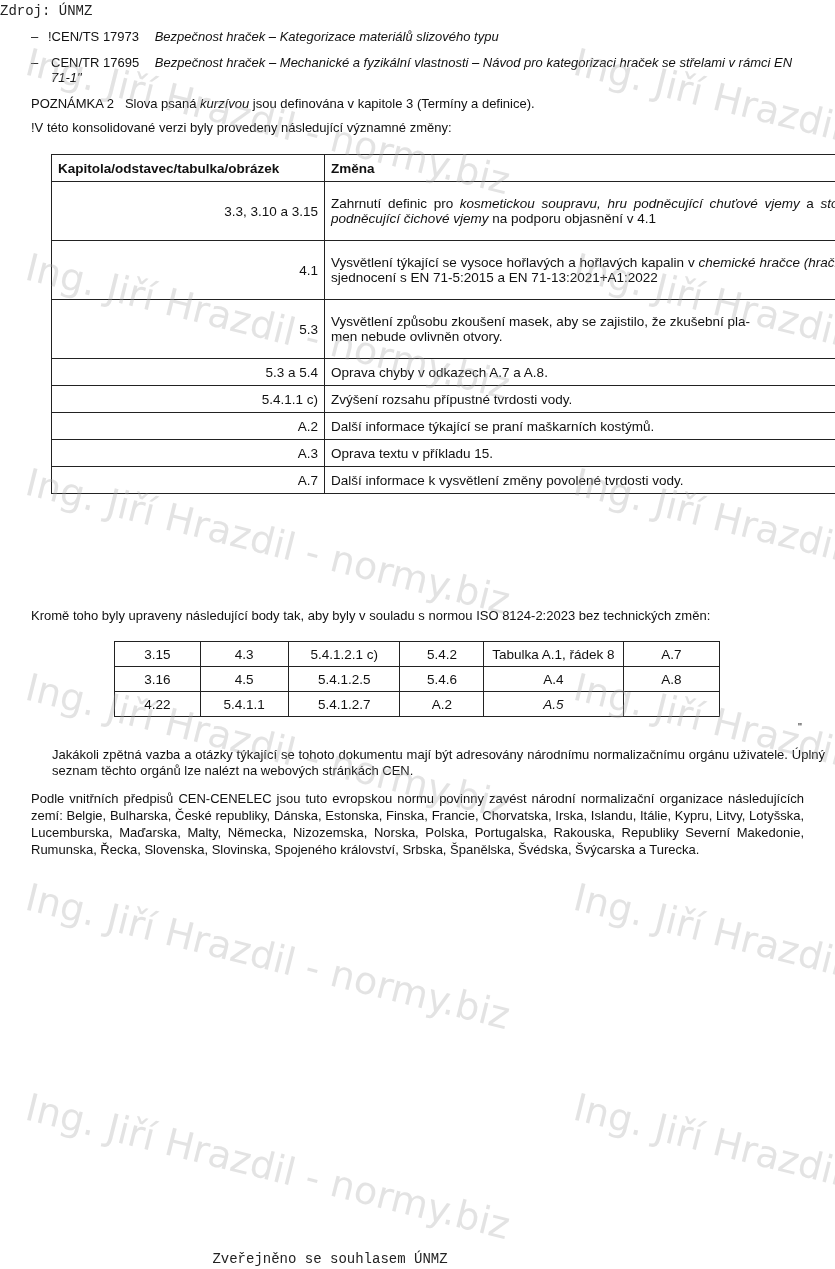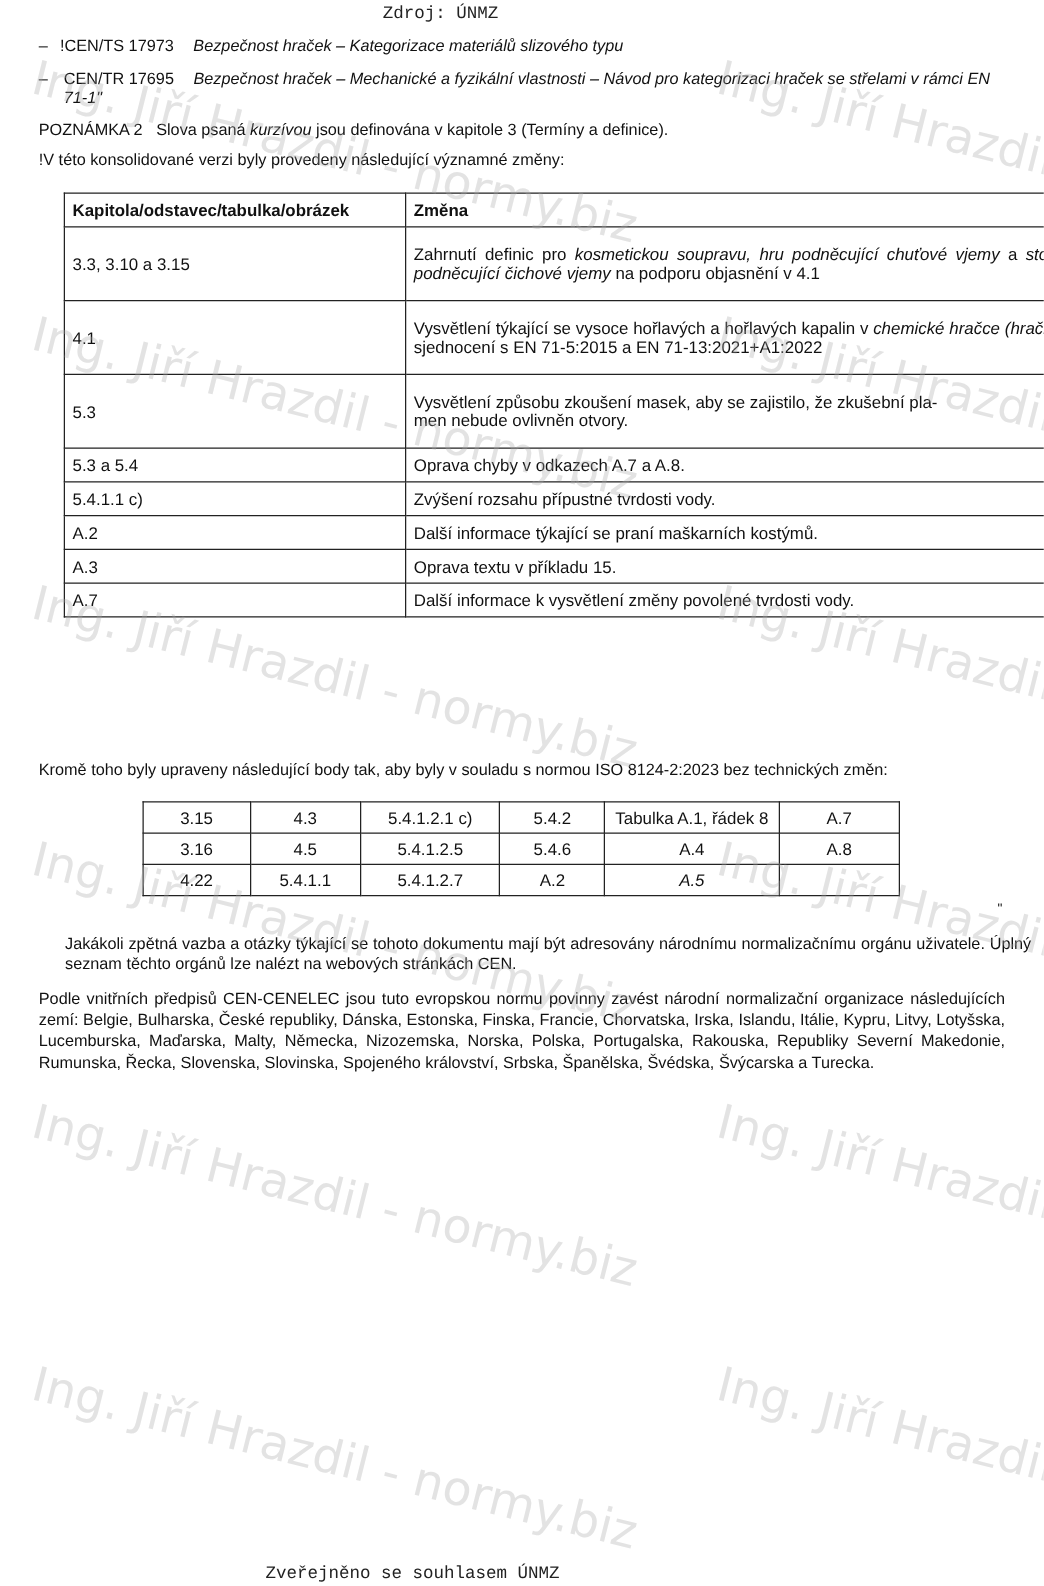--- a/index.html
+++ b/index.html
@@ -1,38 +1,38 @@
 <!DOCTYPE html>
 <html><head>
 <meta charset="utf-8">
 <style>
   html, body { margin: 0; padding: 0; background: #ffffff; }
   body {
     width: 835px; height: 1269px; position: relative; overflow: hidden;
     font-family: "Liberation Sans", sans-serif; color: #111; font-size: 13px;
   }
   .mono { font-family: "Liberation Mono", monospace; font-size: 14px; color: #222; }
-  .header { position: absolute; top: 3px; left: 0; width: 705px; text-align: center; }
+  .header { position: absolute; top: 3px; left: 0; width: 705px; text-align: left; }
   .footer { position: absolute; top: 1251px; left: 0; width: 660px; text-align: center; }
   .content { position: absolute; top: 0; left: 31px; width: 773px; }
   .ref { position: absolute; left: 0; width: 773px; line-height: 15px; }
   .ref .dash { position: absolute; left: 0; }
   .ref .body { margin-left: 20px; display: block; }
   .ref .code { margin-right: 12px; }
   i { font-style: italic; }
   .abs { position: absolute; left: 0; width: 773px; line-height: 15px; }
   .justify { text-align: justify; }
   table { border-collapse: collapse; }
   .changes { position: absolute; top: 154px; left: 20px; width: 835px; }
   .changes td, .changes th {
     border: 1.3px solid #222; padding: 3px 6px; vertical-align: middle;
     font-size: 13.5px; line-height: 15px; text-align: left;
   }
   .changes th { font-weight: bold; height: 20px; }
-  .changes td.c1 { width: 260px; }
+  .changes td.c1 { width: 260px; text-align: right; }
   .changes td.c2 { text-align: justify; }
   .changes tr.small td { height: 20px; }
   .changes tr.tall td { height: 52px; }
   .other { position: absolute; top: 641px; left: 83px; width: 606px; }
   .other td {
     border: 1.3px solid #222; text-align: center; font-size: 13.5px;
     height: 24px; padding: 0 4px;
   }
   .wm {
     position: absolute; font-family: "DejaVu Sans", sans-serif; font-size: 38px;

